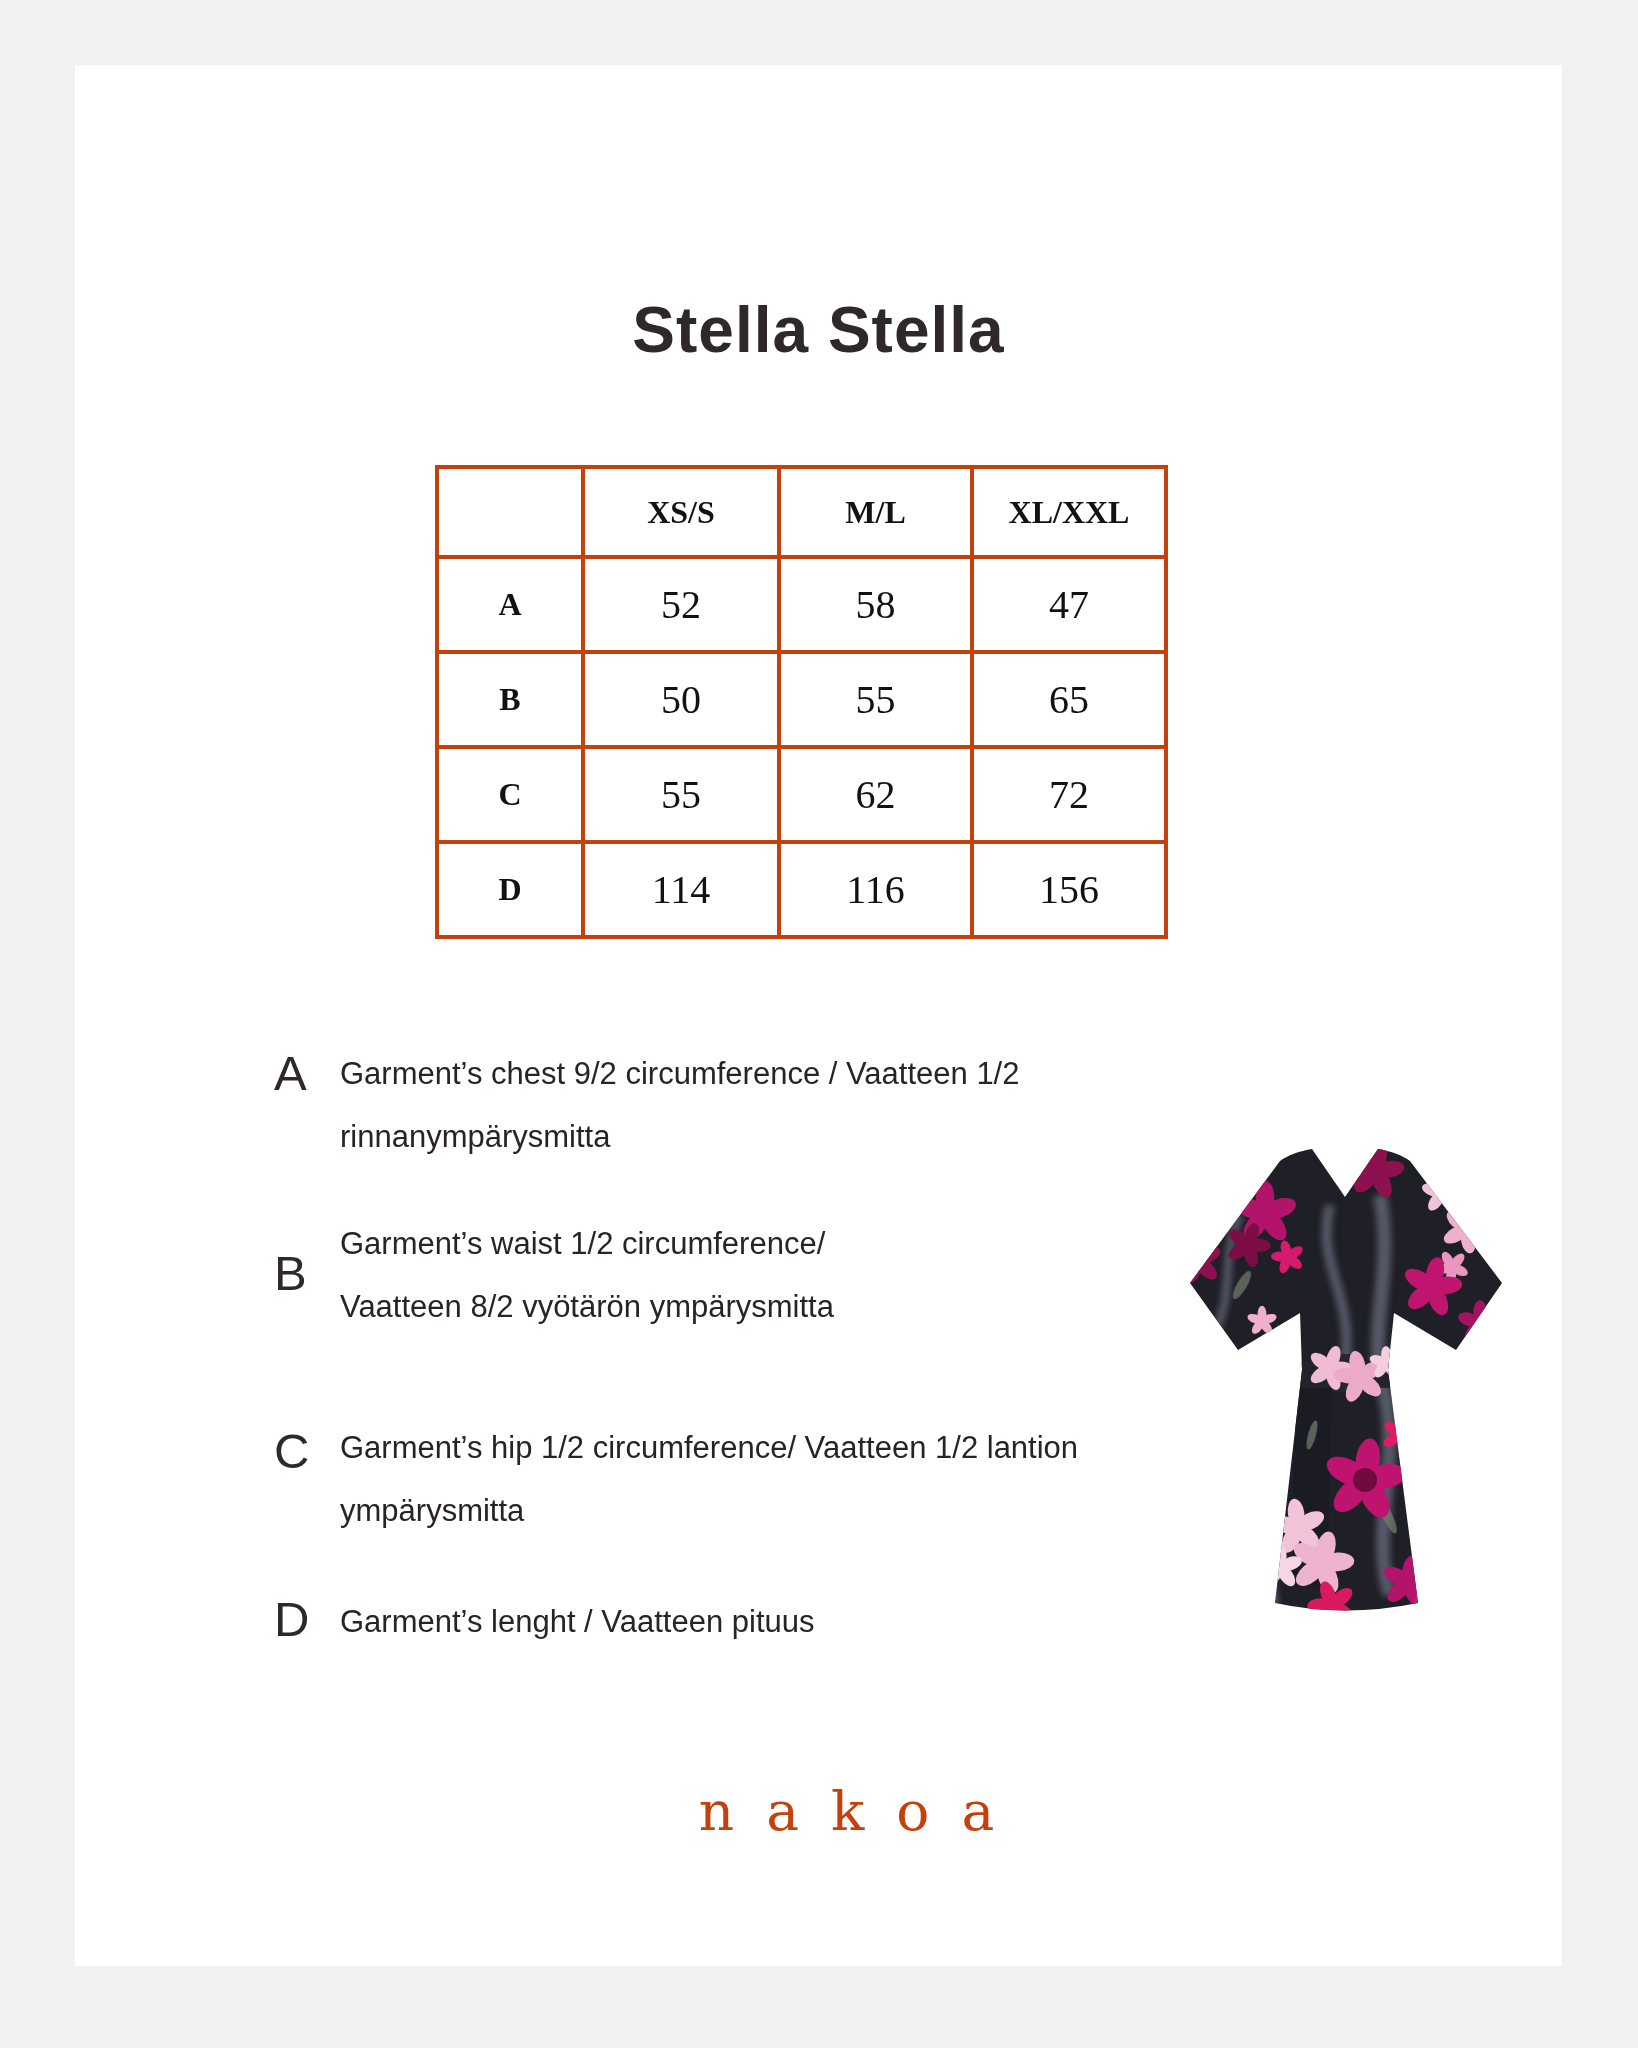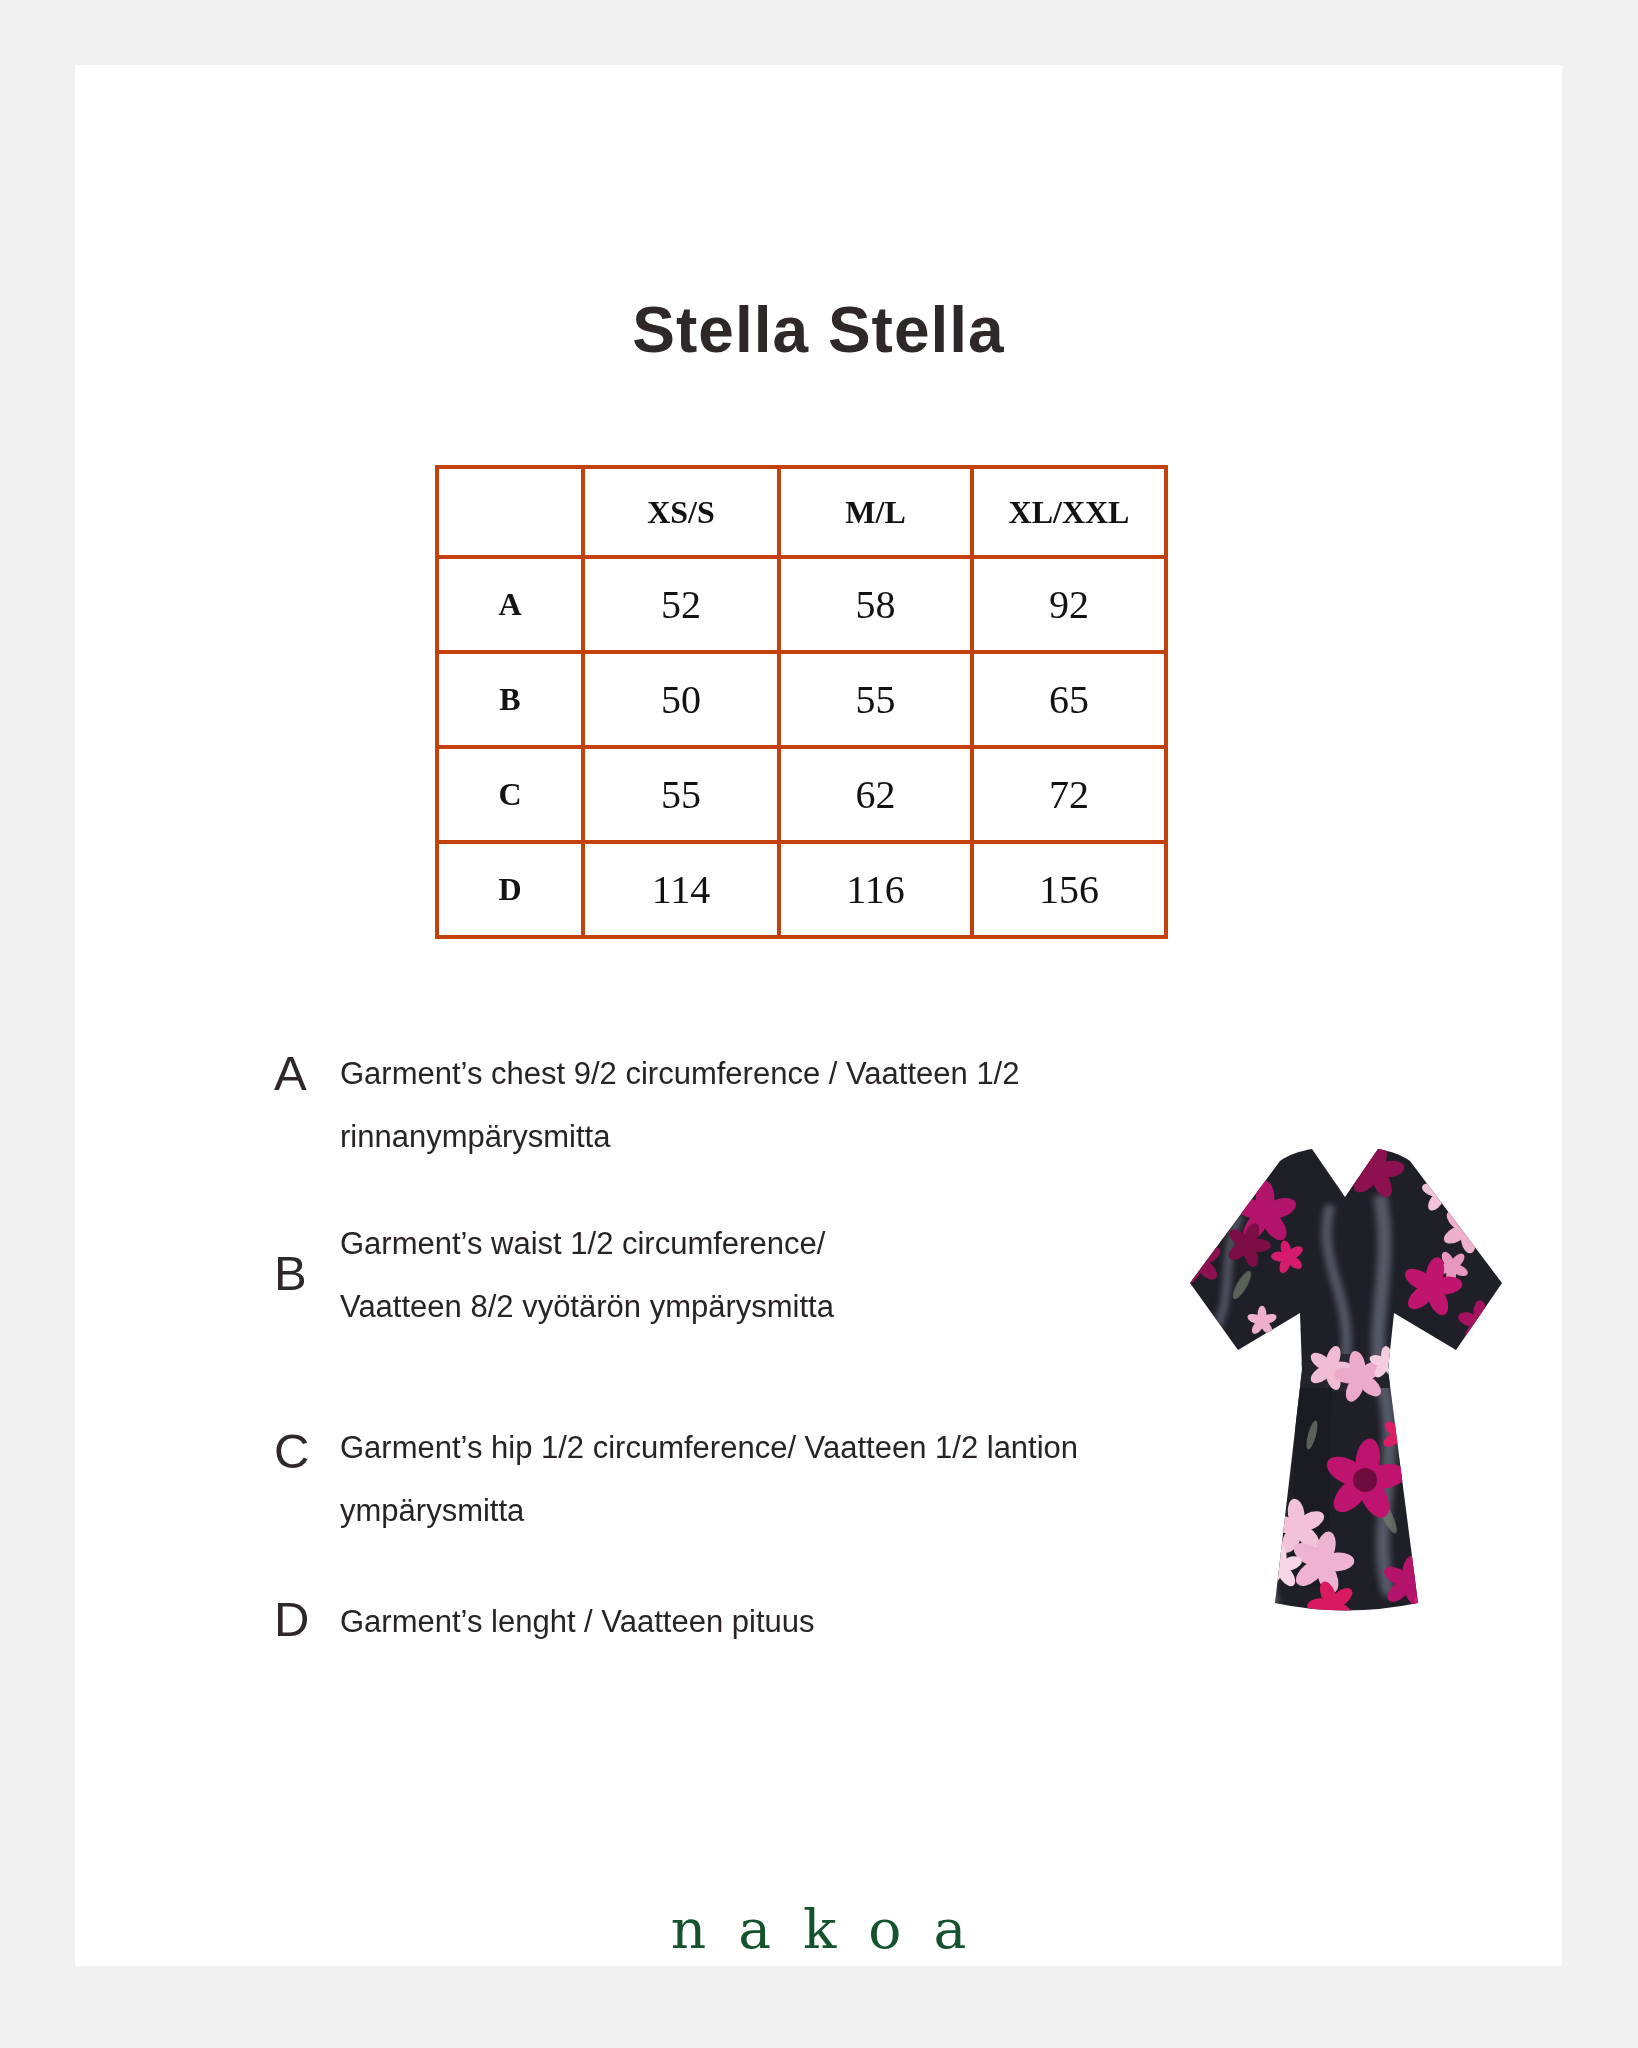--- a/index.html
+++ b/index.html
@@ -58,24 +58,24 @@
   .item-b .legend-letter{margin-top:30px;}
   .item-c .legend-letter{margin-top:4px;}
   .item-d .legend-letter{margin-top:-2px;}
   
   .dress-figure{
     position:absolute;left:1105px;top:1070px;width:330px;height:500px;
   }
   .dress-figure svg{display:block;width:100%;height:100%;}
   
   .logo{
-    position:absolute;top:1832px;left:0;width:100%;
+    position:absolute;top:1714px;left:0;width:100%;
     text-align:center;
     font-family:"DejaVu Serif",serif;
-    font-size:55px;color:#14532d;
+    font-size:55px;color:#c2410c;padding-left:28px;
   }
   .logo span{letter-spacing:32px;margin-right:-32px;}
 </style>
 </head>
 <body>
 
 <div class="sheet">
 
   <h1 class="title">Stella Stella</h1>
 
@@ -84,21 +84,21 @@
         <tr class="head-row">
       <td class="c0"></td>
       <td class="c1">XS/S</td>
       <td class="c2">M/L</td>
       <td class="c3">XL/XXL</td>
     </tr>
     <tr class="data-row">
       <th>A</th>
       <td>52</td>
       <td>58</td>
-      <td>92</td>
+      <td>47</td>
     </tr>
     <tr class="data-row">
       <th>B</th>
       <td>50</td>
       <td>55</td>
       <td>65</td>
     </tr>
     <tr class="data-row">
       <th>C</th>
       <td>55</td>

